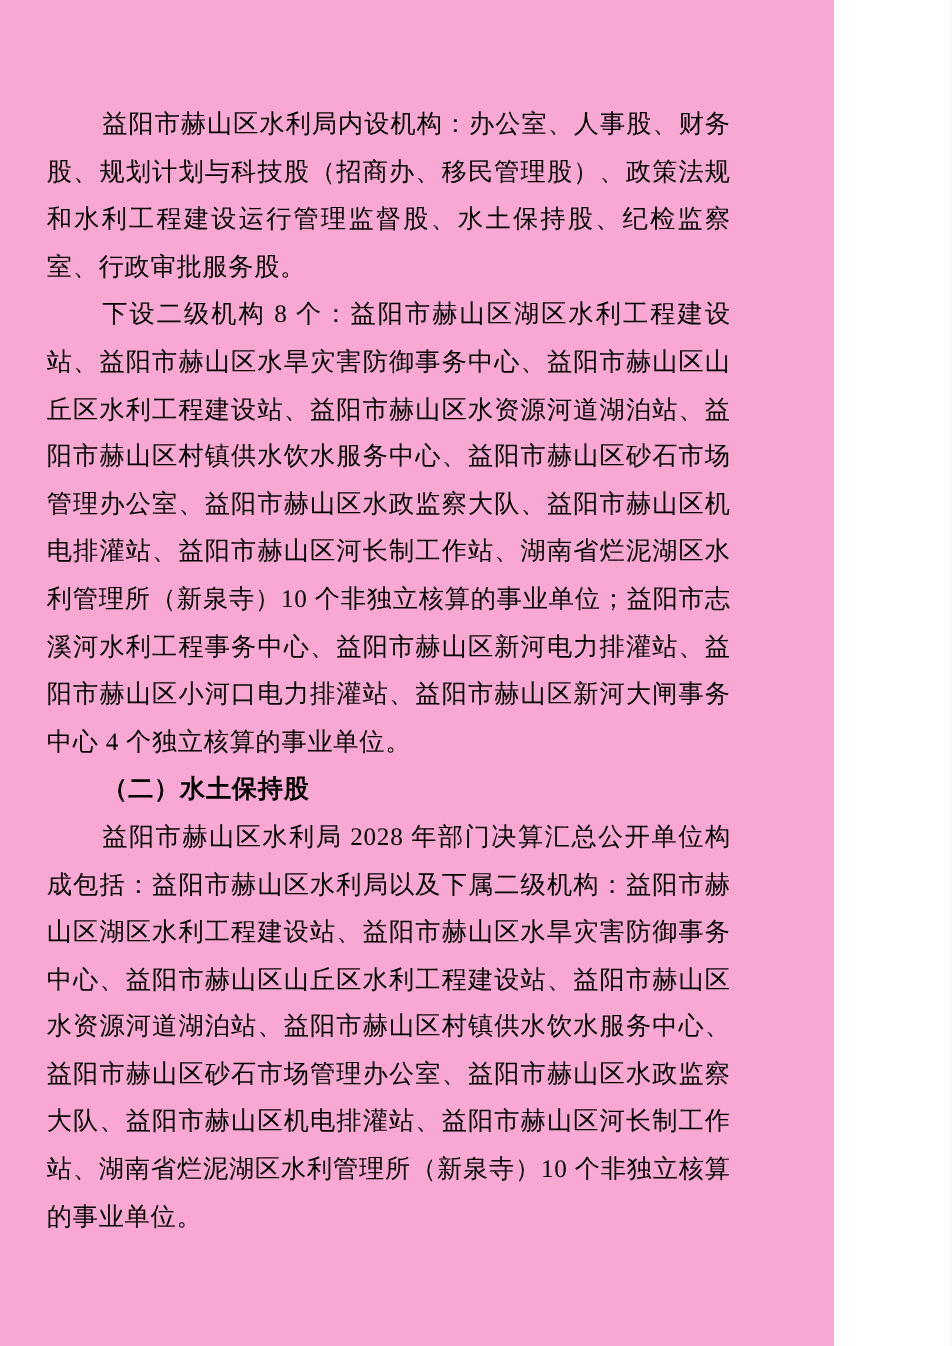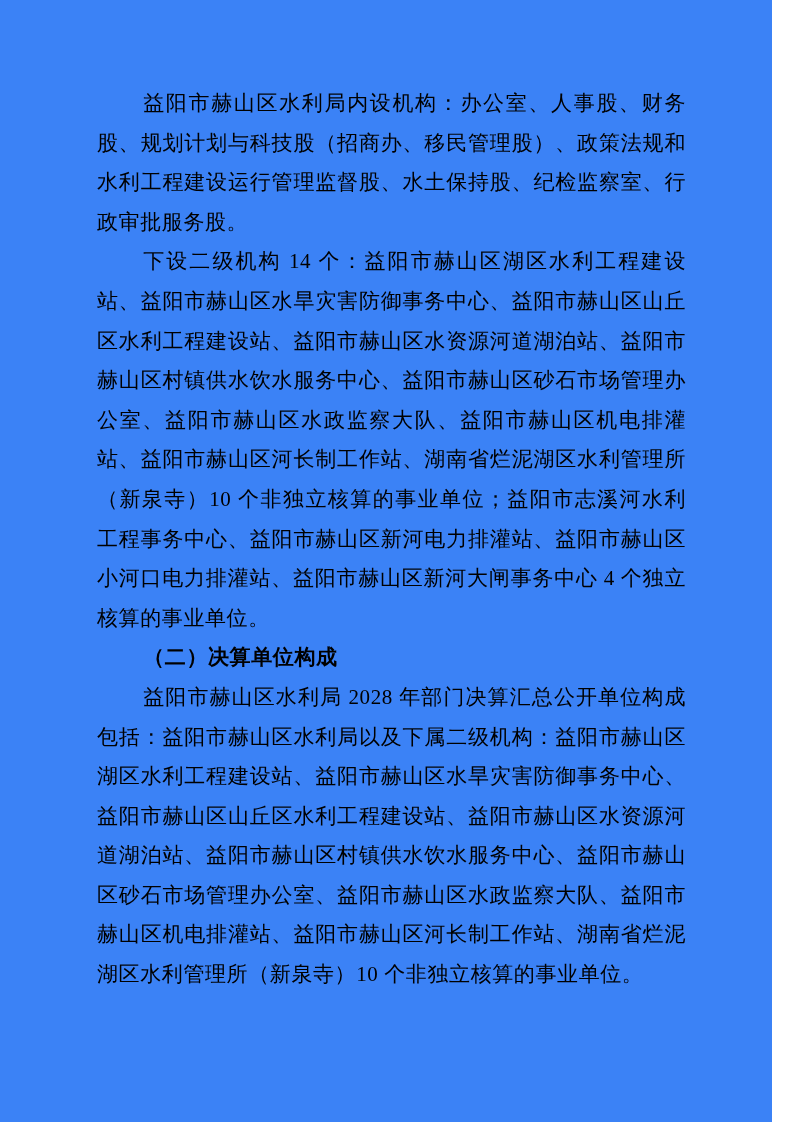--- a/index.html
+++ b/index.html
@@ -9,24 +9,24 @@
   }
   body {
     width: 793px;
     height: 1122px;
     font-family: "Liberation Serif", "DejaVu Serif", serif;
     color: #000000;
     overflow: hidden;
   }
   .page {
     box-sizing: border-box;
-    width: 772px;
+    width: 695px;
     height: 1122px;
-    background: #3b82f6;
-    padding: 84px 86px 0 97px;
+    background: #f9a8d4;
+    padding: 84px 86px 0 39px;
     overflow: hidden;
   }
   .doc-body p {
     margin: 0;
     font-size: 21px;
     line-height: 39.6px;
     text-align: justify;
     text-justify: inter-ideograph;
     text-indent: 2.2em;
     letter-spacing: 0.6px;
@@ -35,17 +35,17 @@
   .doc-heading {
     font-weight: 700;
   }
 </style>
 </head>
 <body>
 
 <div class="page">
   <div class="doc-body">
     <p>益阳市赫山区水利局内设机构：办公室、人事股、财务股、规划计划与科技股（招商办、移民管理股）、政策法规和水利工程建设运行管理监督股、水土保持股、纪检监察室、行政审批服务股。</p>
-    <p>下设二级机构 14 个：益阳市赫山区湖区水利工程建设站、益阳市赫山区水旱灾害防御事务中心、益阳市赫山区山丘区水利工程建设站、益阳市赫山区水资源河道湖泊站、益阳市赫山区村镇供水饮水服务中心、益阳市赫山区砂石市场管理办公室、益阳市赫山区水政监察大队、益阳市赫山区机电排灌站、益阳市赫山区河长制工作站、湖南省烂泥湖区水利管理所（新泉寺）10 个非独立核算的事业单位；益阳市志溪河水利工程事务中心、益阳市赫山区新河电力排灌站、益阳市赫山区小河口电力排灌站、益阳市赫山区新河大闸事务中心 4 个独立核算的事业单位。</p>
-    <p class="doc-heading">（二）决算单位构成</p>
+    <p>下设二级机构 8 个：益阳市赫山区湖区水利工程建设站、益阳市赫山区水旱灾害防御事务中心、益阳市赫山区山丘区水利工程建设站、益阳市赫山区水资源河道湖泊站、益阳市赫山区村镇供水饮水服务中心、益阳市赫山区砂石市场管理办公室、益阳市赫山区水政监察大队、益阳市赫山区机电排灌站、益阳市赫山区河长制工作站、湖南省烂泥湖区水利管理所（新泉寺）10 个非独立核算的事业单位；益阳市志溪河水利工程事务中心、益阳市赫山区新河电力排灌站、益阳市赫山区小河口电力排灌站、益阳市赫山区新河大闸事务中心 4 个独立核算的事业单位。</p>
+    <p class="doc-heading">（二）水土保持股</p>
     <p>益阳市赫山区水利局 2028 年部门决算汇总公开单位构成包括：益阳市赫山区水利局以及下属二级机构：益阳市赫山区湖区水利工程建设站、益阳市赫山区水旱灾害防御事务中心、益阳市赫山区山丘区水利工程建设站、益阳市赫山区水资源河道湖泊站、益阳市赫山区村镇供水饮水服务中心、益阳市赫山区砂石市场管理办公室、益阳市赫山区水政监察大队、益阳市赫山区机电排灌站、益阳市赫山区河长制工作站、湖南省烂泥湖区水利管理所（新泉寺）10 个非独立核算的事业单位。</p>
   </div>
 </div>
 
 </body></html>

